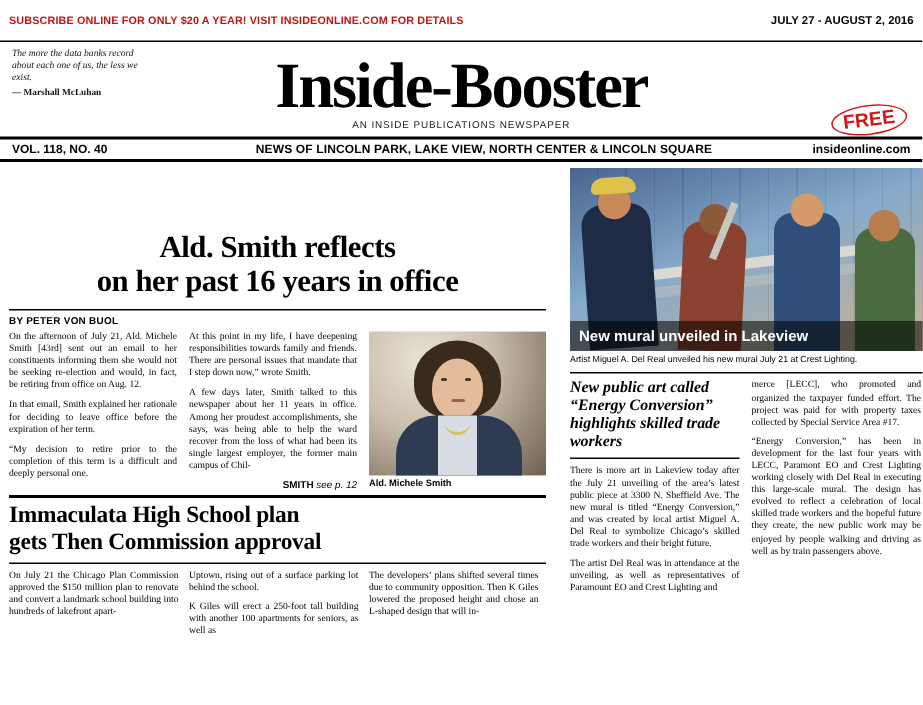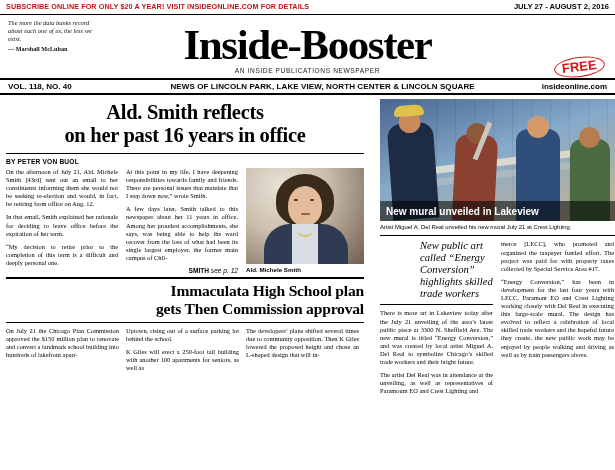--- a/index.html
+++ b/index.html
@@ -11,21 +11,21 @@
     color: #000;
     overflow: hidden;
   }
   .page { position: relative; width: 615px; height: 470px; }
 
   
   .topbar {
     display: flex; align-items: center; justify-content: space-between;
     border-bottom: 1px solid #000;
     padding: 2px 6px 3px 6px;
-    height: 15px;
+    height: 28px;
   }
   .topbar-left {
     font-family: "Liberation Sans", sans-serif;
     font-size: 7.2px; font-weight: bold; color: #c01515;
     letter-spacing: .1px; white-space: nowrap;
   }
   .topbar-right {
     font-family: "Liberation Sans", sans-serif;
     font-size: 7.6px; font-weight: bold; color: #000;
     white-space: nowrap;
@@ -72,21 +72,21 @@
     border-top: 2px solid #000; border-bottom: 2px solid #000;
     padding: 2px 8px; height: 17px;
     font-family: "Liberation Sans", sans-serif;
   }
   .vol { font-size: 8px; font-weight: bold; white-space: nowrap; }
   .volmid { font-size: 8px; font-weight: bold; letter-spacing: .1px; white-space: nowrap; margin-left: 32px; }
   .volright { font-size: 8px; font-weight: bold; white-space: nowrap; }
 
   
   .content { display: flex; padding: 4px 6px 0 6px; gap: 6px; }
-  .left-block { width: 358px; }
+  .left-block { width: 358px; margin-top: 40px; }
   .right-block { width: 237px; }
 
   .headline {
     text-align: center;
     font-family: "Liberation Serif", serif;
     font-weight: bold;
     font-size: 20.5px; line-height: 23px;
     letter-spacing: -.3px;
     padding: 2px 0 4px 0;
   }
@@ -130,21 +130,21 @@
       background:#2f3b52; border-radius:26px 26px 0 0;}
   .p-shirt { position:absolute; left:46px; top:56px; width:26px; height:42px; background:#d8dde4;}
   .p-necklace{position:absolute; left:50px; top:60px; width:18px; height:9px; border-bottom:2px solid #d9c15c; border-radius:0 0 18px 18px;}
   .caption {
     font-family: "Liberation Sans", sans-serif;
     font-size: 6.2px; font-weight: bold; margin-top: 2px; text-align: left;
   }
 
   
   .headline2 {
-    text-align: right;
+    text-align: left;
     font-family: "Liberation Serif", serif;
     font-weight: bold;
     font-size: 15.6px; line-height: 17.5px;
     letter-spacing: -.2px;
     padding: 3px 0 3px 0;
   }
   .thickrule { border-top: 2px solid #000; margin-top: 3px; }
 
   .cols3 { display: flex; gap: 7px; margin-top: 3px; }
   .col3 { width: 113px; }
@@ -180,22 +180,22 @@
     font-size: 10px; font-weight:bold;
   }
   .mural-caption {
     font-family:"Liberation Sans", sans-serif;
     font-size: 5.9px; line-height: 7.4px; margin-top: 3px;
   }
   .rightrule { border-bottom: 1px solid #000; margin: 4px 0 4px 0; }
 
   .kicker {
     font-family:"Liberation Serif", serif;
-    font-weight: normal; font-style: italic;
-    font-size: 10.6px; line-height: 12px; margin-left: 40px;
+    font-weight: bold; font-style: italic;
+    font-size: 10.6px; line-height: 12px;
   }
   .rightcols { display:flex; gap:8px; margin-top:4px;}
   .rcol { width: 113px; }
 
   .divider-v {
     width: 1px; background: #000; align-self: stretch; margin: 0 2px;
   }
 </style>
 </head>
 <body>

